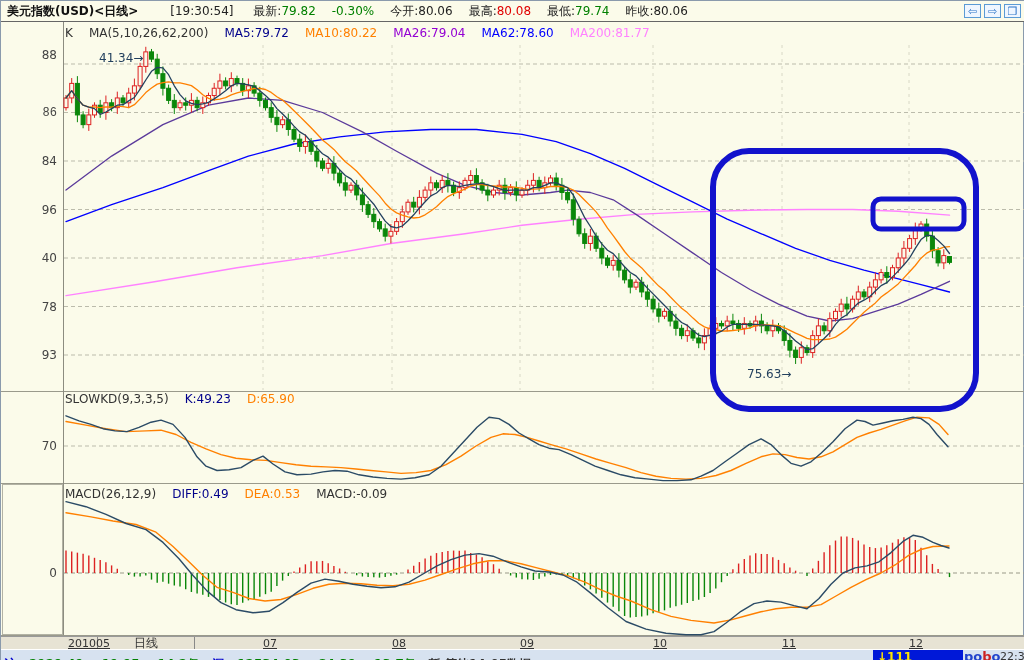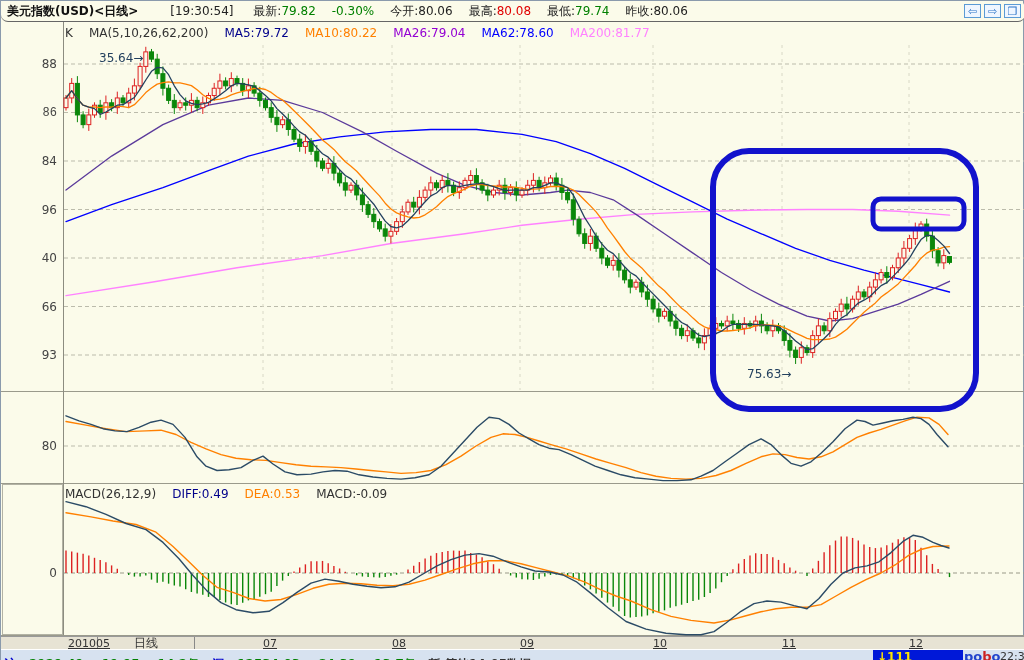--- a/index.html
+++ b/index.html
@@ -2,21 +2,21 @@
 <html><head>
 <meta charset="utf-8">
 <style>
   html,body{margin:0;padding:0;}
   body{width:1024px;height:660px;overflow:hidden;position:relative;
        font-family:"DejaVu Sans",sans-serif;background:#FBFBEA;}
   .window{position:absolute;inset:0;border:1px solid #8A9AAC;box-sizing:border-box;}
   
   .header{position:absolute;left:0;top:0;width:1024px;height:21px;background:#FBFBEA;
           border-bottom:1px solid #666;box-sizing:border-box;font-size:12px;color:#111;
-          white-space:nowrap;line-height:20px;border-radius:7px;}
+          white-space:nowrap;line-height:20px;}
   .header .ttl{margin-left:6px;font-weight:bold;color:#111;}
   .header .tm{margin-left:28px;color:#222;}
   .hfield{margin-left:16px;}
   .winbtns{position:absolute;right:4px;top:3px;display:flex;gap:3px;}
   .wbtn{width:17px;height:14px;border:1px solid #5B9BD5;background:#EFF6FF;color:#2E75C8;
         font-size:11px;line-height:13px;text-align:center;box-sizing:border-box;cursor:pointer;}
   
   .row-labels{position:absolute;font-size:12px;white-space:nowrap;color:#333;}
   .row-labels span{margin-right:16px;}
   .ylab{position:absolute;font-size:12px;color:#444;text-align:right;width:36px;}
@@ -570,35 +570,36 @@
     <span class="tm">[19:30:54]</span>
     <span id="hfields"><span class="hfield"><span style="color: rgb(34, 34, 34);">最新:</span><span style="color: rgb(0, 128, 0);">79.82</span></span><span class="hfield"><span style="color: rgb(0, 128, 0);">-0.30%</span></span><span class="hfield"><span style="color: rgb(34, 34, 34);">今开:</span><span style="color: rgb(34, 34, 34);">80.06</span></span><span class="hfield"><span style="color: rgb(34, 34, 34);">最高:</span><span style="color: rgb(224, 0, 0);">80.08</span></span><span class="hfield"><span style="color: rgb(34, 34, 34);">最低:</span><span style="color: rgb(0, 128, 0);">79.74</span></span><span class="hfield"><span style="color: rgb(34, 34, 34);">昨收:</span><span style="color: rgb(34, 34, 34);">80.06</span></span></span>
     <span class="winbtns" id="winbtns">
         <div class="wbtn">⇦</div>
         <div class="wbtn">⇨</div>
         <div class="wbtn">❐</div>
       </span>
   </div>
 
   <div class="row-labels" id="ma-row" style="left:64px;top:25px;"><span style="color: rgb(51, 51, 51);">K</span><span style="color: rgb(51, 51, 51);">MA(5,10,26,62,200)</span><span style="color: rgb(0, 0, 139);">MA5:79.72</span><span style="color: rgb(255, 128, 0);">MA10:80.22</span><span style="color: rgb(148, 0, 211);">MA26:79.04</span><span style="color: rgb(0, 0, 255);">MA62:78.60</span><span style="color: rgb(255, 130, 255);">MA200:81.77</span></div>
+  <div class="row-labels" id="kd-row" style="left:64px;top:391px;"><span style="color: rgb(51, 51, 51);">SLOWKD(9,3,3,5)</span><span style="color: rgb(0, 0, 139);">K:49.23</span><span style="color: rgb(255, 128, 0);">D:65.90</span></div>
   <div class="row-labels" id="macd-row" style="left:64px;top:486px;"><span style="color: rgb(51, 51, 51);">MACD(26,12,9)</span><span style="color: rgb(0, 0, 139);">DIFF:0.49</span><span style="color: rgb(255, 128, 0);">DEA:0.53</span><span style="color: rgb(51, 51, 51);">MACD:-0.09</span></div>
 
   <div id="ylabels">
-      <div class="ylab" style="left: 20px; top: 56px;">88</div>
+      <div class="ylab" style="left: 20px; top: 47px;">88</div>
       <div class="ylab" style="left: 20px; top: 104.5px; font-family: Liberation Mono, monospace;">86</div>
       <div class="ylab" style="left: 20px; top: 153px;">84</div>
       <div class="ylab" style="left: 20px; top: 201.5px;">96</div>
       <div class="ylab" style="left: 20px; top: 250px;">40</div>
-      <div class="ylab" style="left: 20px; top: 298.5px;">66</div>
+      <div class="ylab" style="left: 20px; top: 298.5px;">78</div>
       <div class="ylab" style="left: 20px; top: 347px;">93</div>
-      <div class="ylab" style="left: 20px; top: 438px;">80</div>
+      <div class="ylab" style="left: 20px; top: 438px;">70</div>
       <div class="ylab" style="left: 20px; top: 565px;">0</div>
     </div>
 
-  <div class="anno" id="peak-anno" style="left: 98px; top: 50px;">35.64→</div>
+  <div class="anno" id="peak-anno" style="left: 98px; top: 50px;">41.34→</div>
   <div class="anno" id="low-anno" style="left: 746px; top: 366px;">75.63→</div>
 
   <div class="time-axis">
     <div class="period-cell">日线</div>
     <span id="months"><span class="mlab" style="color: rgb(51, 51, 51); left: 67px;">201005</span><span class="mlab" style="color: rgb(51, 51, 51); left: 262px;">07</span><span class="mlab" style="color: rgb(51, 51, 51); left: 391px;">08</span><span class="mlab" style="color: rgb(51, 51, 51); left: 519px;">09</span><span class="mlab" style="color: rgb(51, 51, 51); left: 652px;">10</span><span class="mlab" style="color: rgb(51, 51, 51); left: 781px;">11</span><span class="mlab" style="color: rgb(51, 51, 51); left: 908px;">12</span></span>
   </div>
 
   <div class="status-bar">
     <div class="ticker" id="ticker"><span style="color: rgb(0, 0, 204);">沪</span><span style="color: rgb(0, 128, 0);">2929.49</span><span style="color: rgb(0, 128, 0);">-19.95</span><span style="color: rgb(0, 128, 0);">-14.2亿</span><span style="color: rgb(0, 0, 204);">深</span><span style="color: rgb(0, 128, 0);">12534.03</span><span style="color: rgb(0, 128, 0);">-84.39</span><span style="color: rgb(0, 128, 0);">-13.7亿</span><span style="color: rgb(51, 51, 51);">暂 等待14:05数据</span></div>
     <div class="badge">↓111</div>

